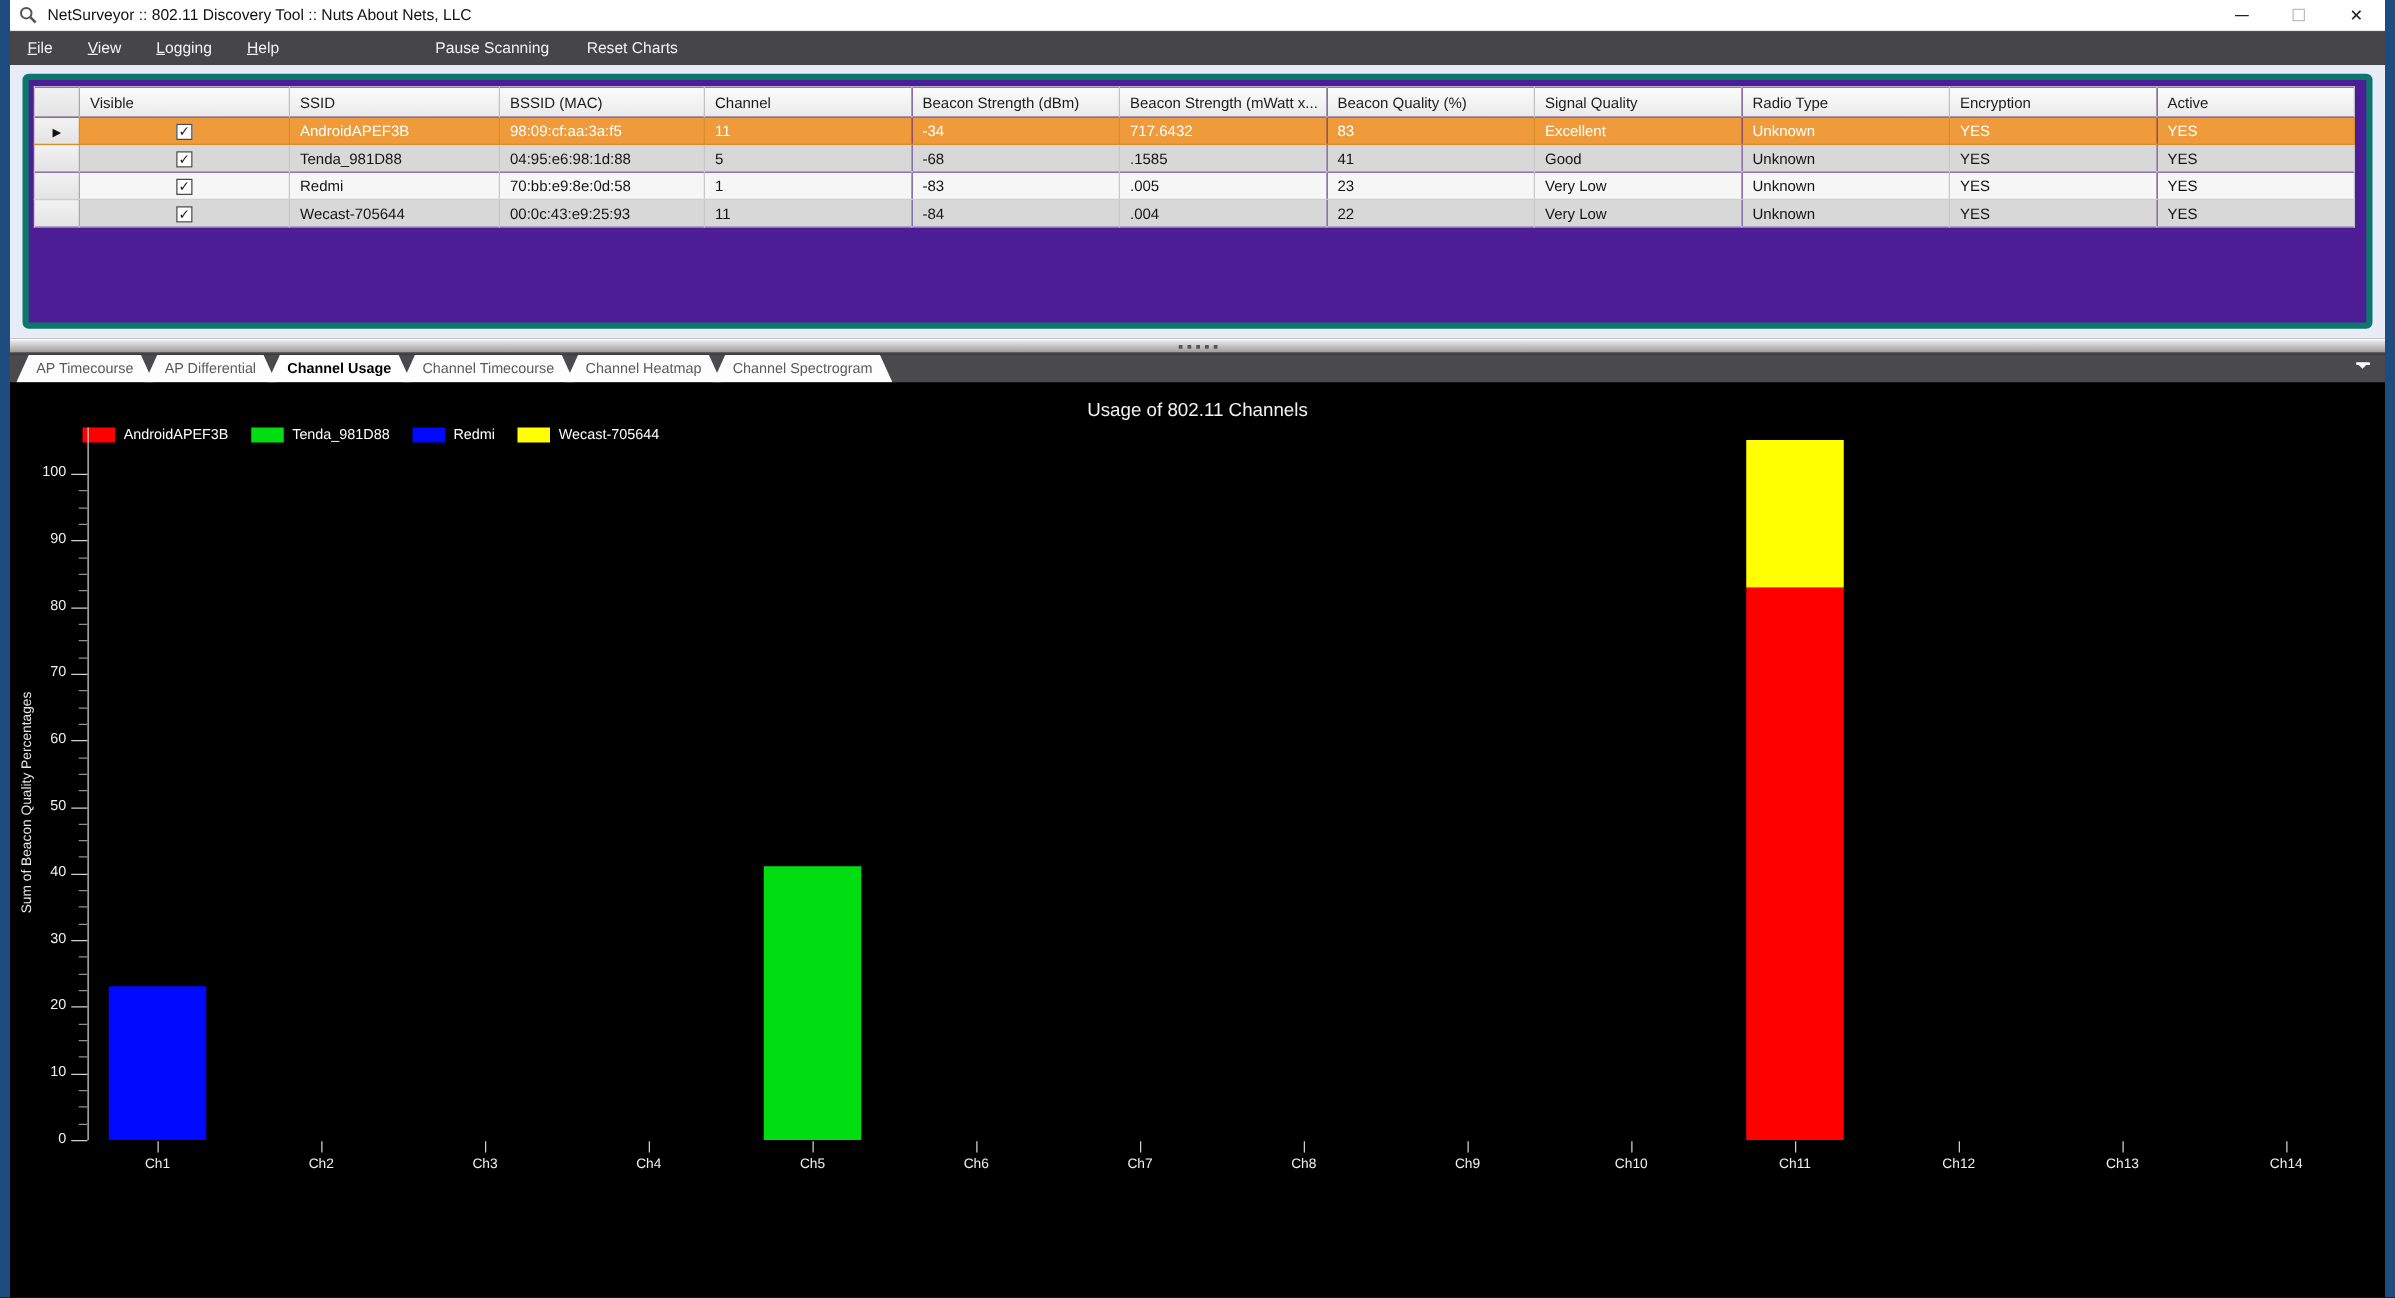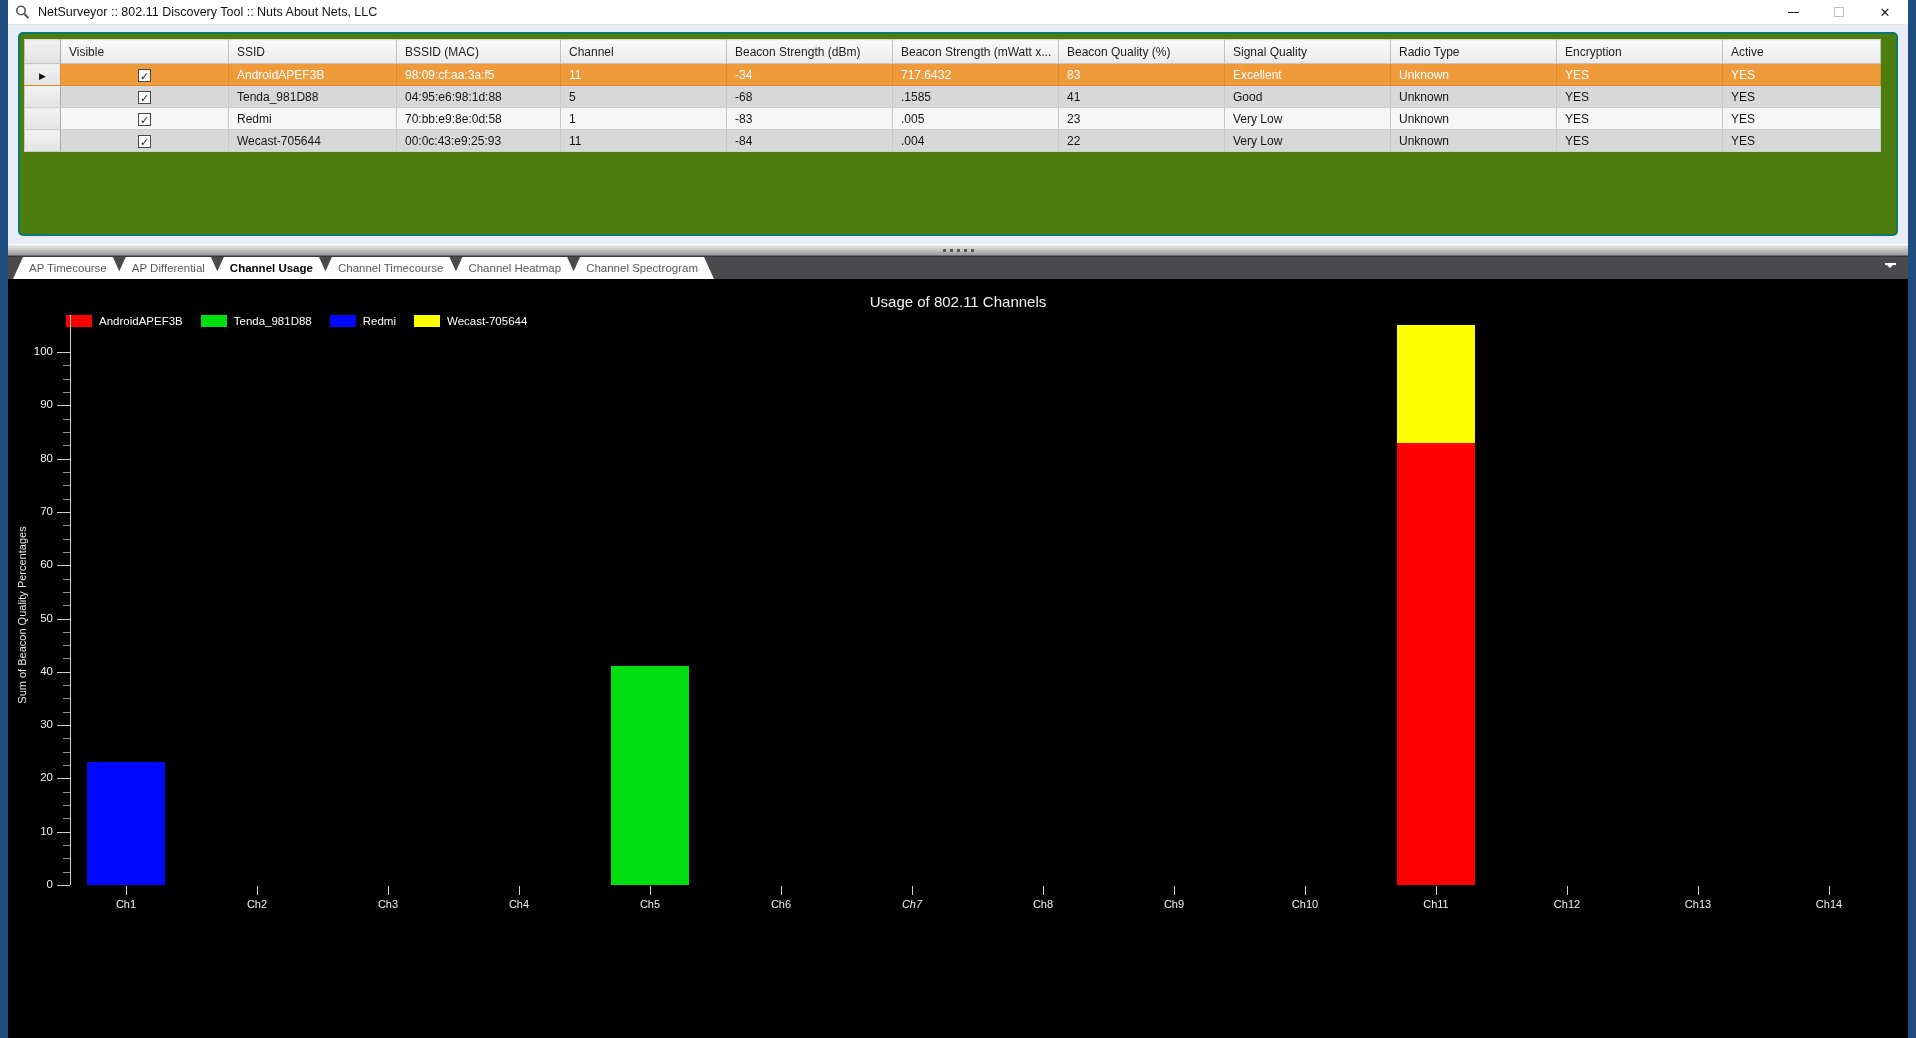--- a/index.html
+++ b/index.html
@@ -34,21 +34,21 @@
   }
   .tabstrip.charts .tab{height:22px;line-height:22px;font-size:11.5px;padding:0 16px;}
   .tab.active{color:#000;font-weight:bold;z-index:3;background:#fff;}
   .tab.focus::after{content:"";position:absolute;top:3px;left:12px;right:12px;bottom:3px;border:1px dotted #777;}
   .dropdown-icon{position:absolute;right:11px;top:9px;width:12px;cursor:pointer;}
   .tabstrip.charts .dropdown-icon{top:6px;}
   .dropdown-icon .bar{width:11px;height:2px;background:#fff;margin-bottom:2px;}
   .dropdown-icon .tri{width:0;height:0;border-left:5.5px solid transparent;border-right:5.5px solid transparent;border-top:5px solid #fff;}
   
   .table-region{height:219px;background:#e7ecf6;padding:7px 10px 8px;}
-  .panel{height:100%;background:#4d7c0f;border:2px solid #0f766e;border-radius:5px;padding:5px 4px 0;overflow:hidden;}
+  .panel{height:100%;background:#4c1d95;border:5px solid #0f766e;border-radius:5px;padding:5px 4px 0;overflow:hidden;}
   table.grid{border-collapse:collapse;table-layout:fixed;width:1856px;font-size:12px;}
   .grid th{
     height:24px;background:linear-gradient(#fbfbfb,#eaeaea);
     border:1px solid #c2c2c2;border-top-color:#d9d9d9;
     font-weight:normal;color:#1c1c1c;text-align:left;padding:0 0 0 8px;white-space:nowrap;overflow:hidden;
   }
   .grid td{
     height:22px;border-right:1px solid #c8c8c8;border-bottom:1px solid #cfcfcf;border-left:1px solid #c8c8c8;
     padding:0 0 0 8px;color:#141414;white-space:nowrap;overflow:hidden;
   }
@@ -99,20 +99,32 @@
     <span class="title-text">NetSurveyor :: 802.11 Discovery Tool :: Nuts About Nets, LLC</span>
     <div class="win-btn min">
         <span></span>
       </div>
     <div class="win-btn">
         <span class="maxbox"></span>
       </div>
     <div class="win-btn">✕</div>
   </div>
 
+  <div class="menubar">
+    <div class="menus" style="display:flex;">
+        <div class="menu-item"><u>F</u>ile</div>
+        <div class="menu-item"><u>V</u>iew</div>
+        <div class="menu-item"><u>L</u>ogging</div>
+        <div class="menu-item"><u>H</u>elp</div>
+      </div>
+    <div class="menu-actions">
+        <div class="menu-action">Pause Scanning</div>
+        <div class="menu-action">Reset Charts</div>
+      </div>
+  </div>
 
 
   <div class="table-region">
     <div class="panel">
       <table class="grid">
         <colgroup>
             <col style="width: 36px;">
             <col style="width: 168px;">
             <col style="width: 168px;">
             <col style="width: 164px;">
@@ -305,21 +317,21 @@
         <div class="xlabel-txt" style="left: 214px; top: 619px;">Ch2</div>
         <div class="xtick" style="left: 380px; top: 607px; width: 1px; height: 9px;"></div>
         <div class="xlabel-txt" style="left: 345px; top: 619px;">Ch3</div>
         <div class="xtick" style="left: 511px; top: 607px; width: 1px; height: 9px;"></div>
         <div class="xlabel-txt" style="left: 476px; top: 619px;">Ch4</div>
         <div class="xtick" style="left: 642px; top: 607px; width: 1px; height: 9px;"></div>
         <div class="xlabel-txt" style="left: 607px; top: 619px;">Ch5</div>
         <div class="xtick" style="left: 773px; top: 607px; width: 1px; height: 9px;"></div>
         <div class="xlabel-txt" style="left: 738px; top: 619px;">Ch6</div>
         <div class="xtick" style="left: 904px; top: 607px; width: 1px; height: 9px;"></div>
-        <div class="xlabel-txt" style="left: 869px; top: 619px; font-style: italic;">Ch7</div>
+        <div class="xlabel-txt" style="left: 869px; top: 619px;">Ch7</div>
         <div class="xtick" style="left: 1035px; top: 607px; width: 1px; height: 9px;"></div>
         <div class="xlabel-txt" style="left: 1000px; top: 619px;">Ch8</div>
         <div class="xtick" style="left: 1166px; top: 607px; width: 1px; height: 9px;"></div>
         <div class="xlabel-txt" style="left: 1131px; top: 619px;">Ch9</div>
         <div class="xtick" style="left: 1297px; top: 607px; width: 1px; height: 9px;"></div>
         <div class="xlabel-txt" style="left: 1262px; top: 619px;">Ch10</div>
         <div class="xtick" style="left: 1428px; top: 607px; width: 1px; height: 9px;"></div>
         <div class="xlabel-txt" style="left: 1393px; top: 619px;">Ch11</div>
         <div class="xtick" style="left: 1559px; top: 607px; width: 1px; height: 9px;"></div>
         <div class="xlabel-txt" style="left: 1524px; top: 619px;">Ch12</div>

